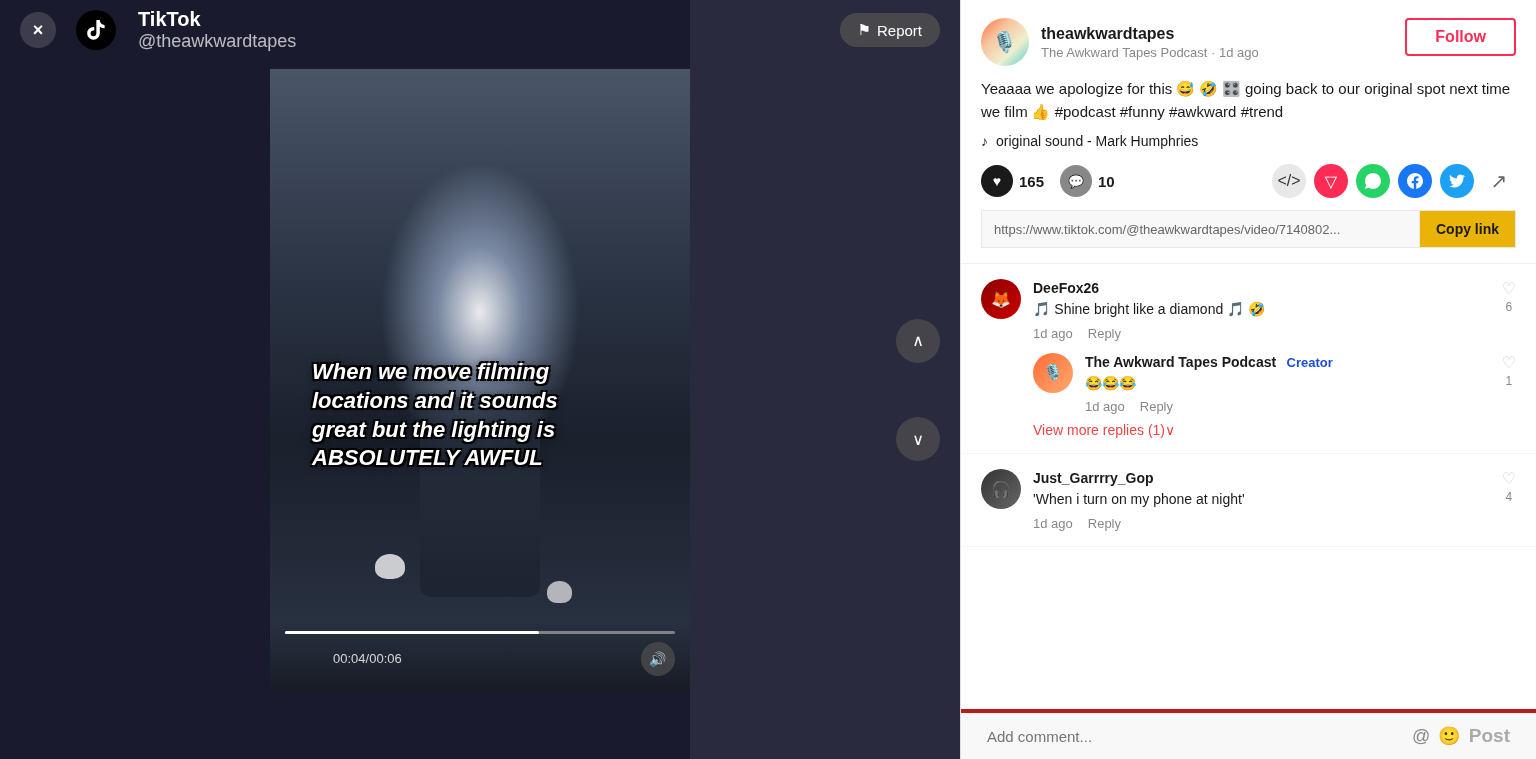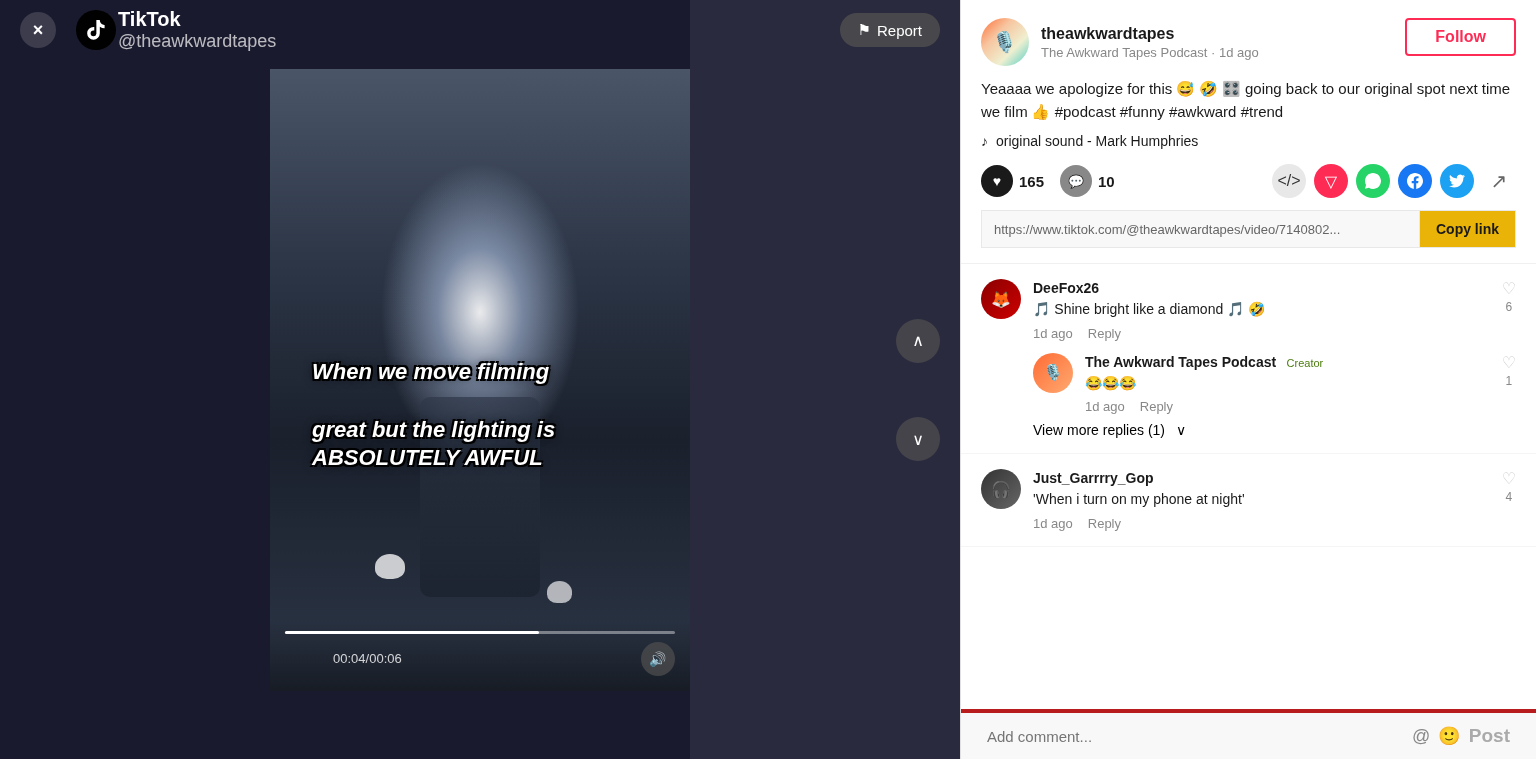--- a/index.html
+++ b/index.html
@@ -31,21 +31,21 @@
       background: rgba(255,255,255,0.15);
       border-radius: 50%;
       display: flex; align-items: center; justify-content: center;
       cursor: pointer;
       color: white;
       font-size: 18px;
       font-weight: bold;
     }
 
     .tiktok-logo {
-      display: flex; align-items: center; gap: 2px;
+      display: flex; align-items: center; gap: 22px;
       margin-left: 20px;
     }
     .tiktok-logo-icon {
       width: 40px; height: 40px;
       background: #010101;
       border-radius: 50%;
       display: flex; align-items: center; justify-content: center;
     }
     .tiktok-logo-text {
       display: flex; flex-direction: column;
@@ -436,23 +436,23 @@
     }
 
     .comment-username {
       font-size: 14px;
       font-weight: 700;
       color: #1a1a1a;
       display: inline;
     }
 
     .creator-badge {
-      color: #4d7c0f;
-      font-size: 11px;
-      font-weight: 400;
+      color: #1d4ed8;
+      font-size: 13px;
+      font-weight: 700;
       margin-left: 6px;
     }
 
     .comment-text {
       font-size: 14px;
       color: #1a1a1a;
       margin-top: 3px;
       line-height: 1.4;
     }
 
@@ -496,25 +496,25 @@
 
     .reply-thread {
       margin-left: 52px;
       margin-top: 12px;
     }
 
     .view-more-replies {
       margin-left: 52px;
       margin-top: 8px;
       font-size: 14px;
-      color: #000000;
-      cursor: pointer;
-      display: flex;
-      align-items: center;
-      gap: 11px;
+      color: #ef4444;
+      cursor: pointer;
+      display: flex;
+      align-items: center;
+      gap: 0;
     }
 
     
     .comment-input-bar {
       padding: 12px 26px;
       background: #f8f8f8;
       border-top: 4px solid #b91c1c;
       display: flex;
       align-items: center;
       gap: 10px;
@@ -582,21 +582,21 @@
     <div class="left-dark"></div>
 
     <div class="video-container">
       <div class="video-bg">
         <div class="video-light"></div>
         <div class="video-figure"></div>
         <div class="duck-left"></div>
         <div class="duck-right"></div>
         <div class="video-text">
           <span>When we move filming</span><br>
-          <br>
+          <span>locations and it sounds</span><br>
           <span>great but the lighting is</span><br>
           <span class="all-caps">ABSOLUTELY AWFUL</span>
         </div>
       </div>
 
       <div class="video-controls">
         <div class="progress-bar">
           <div class="progress-fill" style="width:65%"></div>
         </div>
         <div class="time-row">

